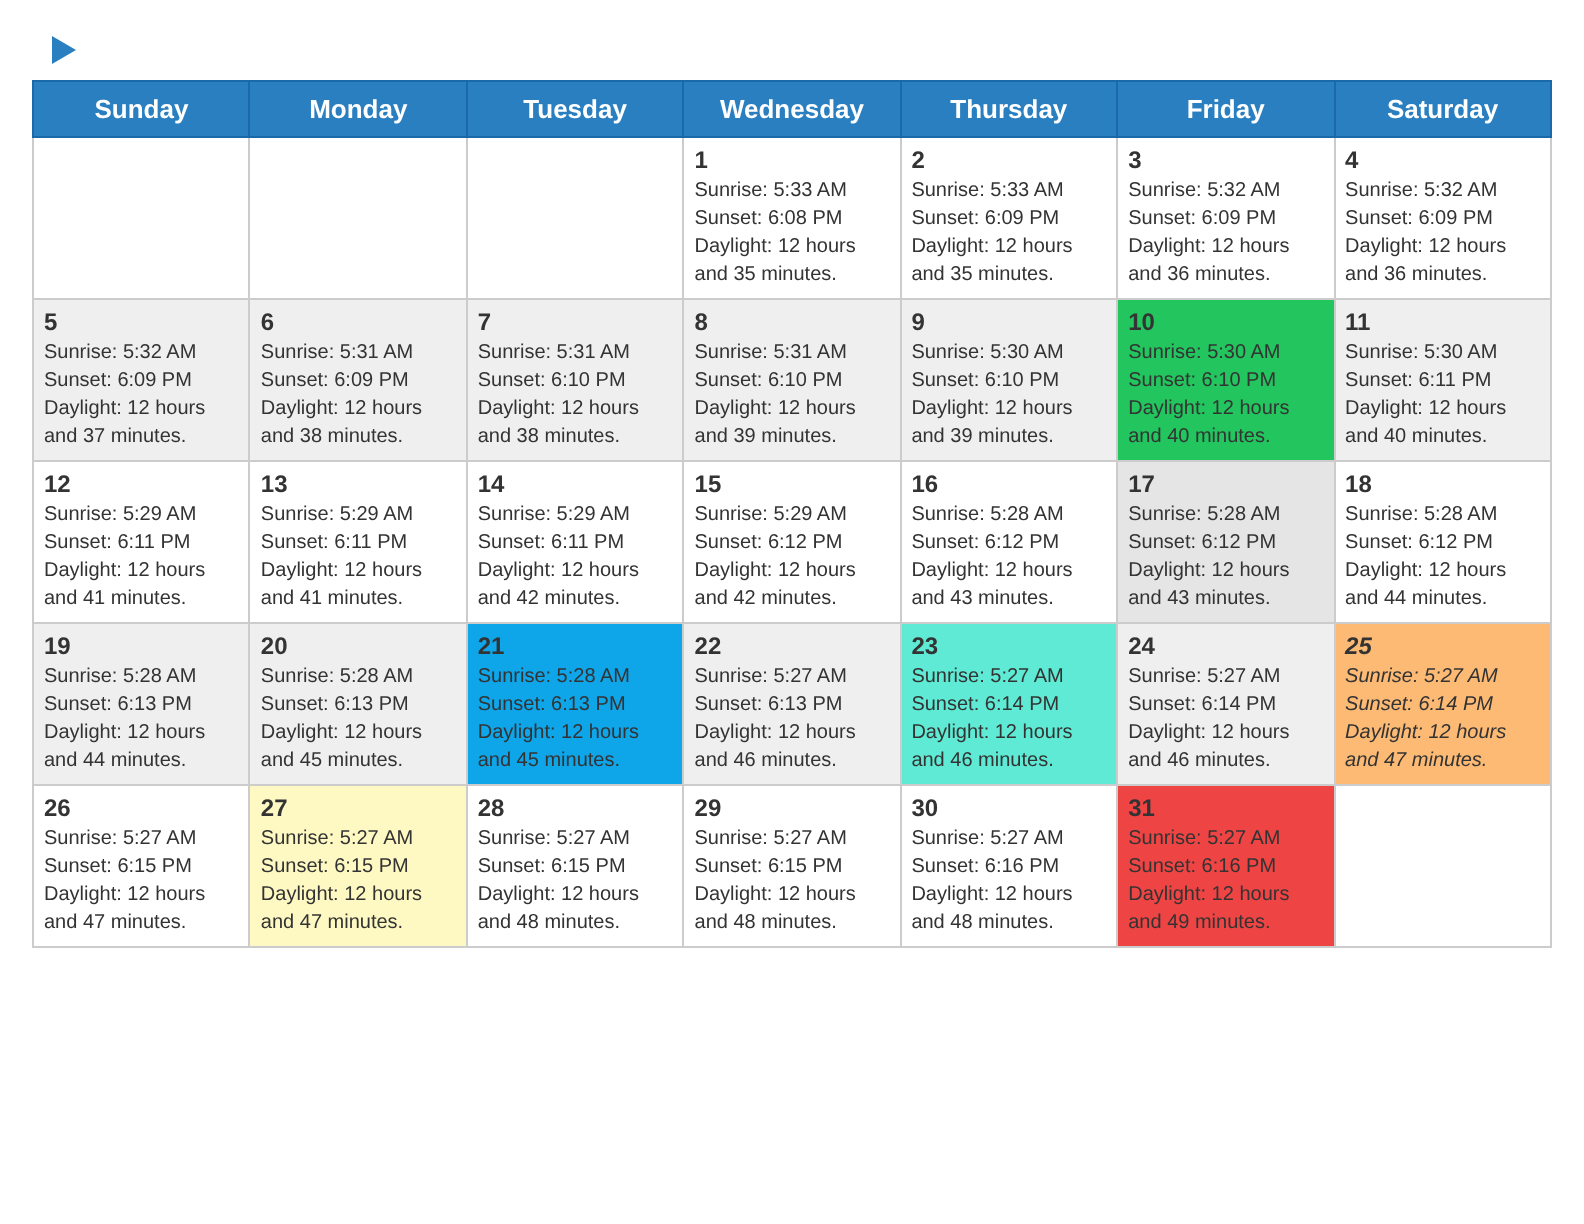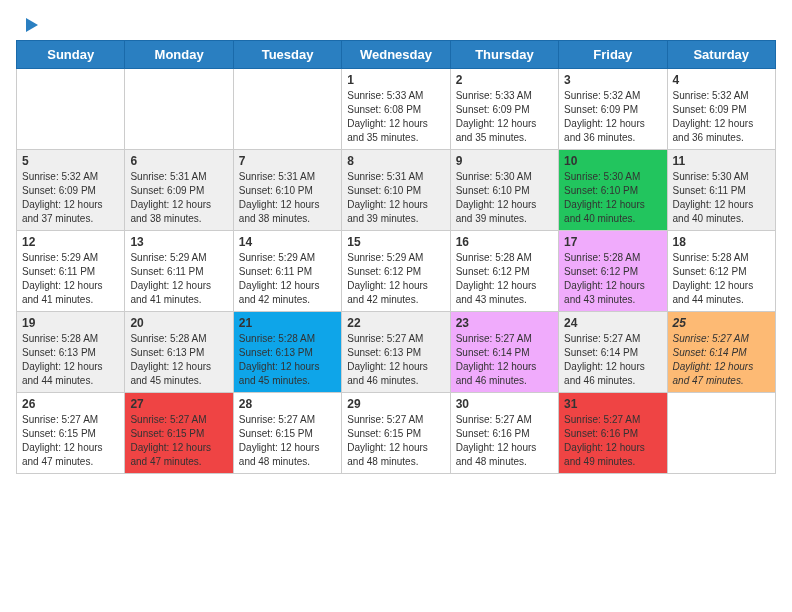--- a/index.html
+++ b/index.html
@@ -183,21 +183,21 @@
           <div class="day-info">Sunrise: 5:29 AM<br>Sunset: 6:11 PM<br>Daylight: 12 hours<br>and 42 minutes.</div>
         </td>
         <td style="background: rgb(255, 255, 255);">
           <span class="day-num">15</span>
           <div class="day-info">Sunrise: 5:29 AM<br>Sunset: 6:12 PM<br>Daylight: 12 hours<br>and 42 minutes.</div>
         </td>
         <td style="background: rgb(255, 255, 255);">
           <span class="day-num">16</span>
           <div class="day-info">Sunrise: 5:28 AM<br>Sunset: 6:12 PM<br>Daylight: 12 hours<br>and 43 minutes.</div>
         </td>
-        <td style="background: #f0abfc;">
+        <td style="background: #e5e5e5;">
           <span class="day-num">17</span>
           <div class="day-info">Sunrise: 5:28 AM<br>Sunset: 6:12 PM<br>Daylight: 12 hours<br>and 43 minutes.</div>
         </td>
         <td style="background: rgb(255, 255, 255);">
           <span class="day-num">18</span>
           <div class="day-info">Sunrise: 5:28 AM<br>Sunset: 6:12 PM<br>Daylight: 12 hours<br>and 44 minutes.</div>
         </td>
       </tr>
       <tr>
         <td style="background: rgb(239, 239, 239);">
@@ -209,39 +209,39 @@
           <div class="day-info">Sunrise: 5:28 AM<br>Sunset: 6:13 PM<br>Daylight: 12 hours<br>and 45 minutes.</div>
         </td>
         <td style="background: #0ea5e9;">
           <span class="day-num">21</span>
           <div class="day-info">Sunrise: 5:28 AM<br>Sunset: 6:13 PM<br>Daylight: 12 hours<br>and 45 minutes.</div>
         </td>
         <td style="background: rgb(239, 239, 239);">
           <span class="day-num">22</span>
           <div class="day-info">Sunrise: 5:27 AM<br>Sunset: 6:13 PM<br>Daylight: 12 hours<br>and 46 minutes.</div>
         </td>
-        <td style="background: #f0abfc;">
+        <td style="background: #5eead4;">
           <span class="day-num">23</span>
           <div class="day-info">Sunrise: 5:27 AM<br>Sunset: 6:14 PM<br>Daylight: 12 hours<br>and 46 minutes.</div>
         </td>
         <td style="background: rgb(239, 239, 239);">
           <span class="day-num">24</span>
           <div class="day-info">Sunrise: 5:27 AM<br>Sunset: 6:14 PM<br>Daylight: 12 hours<br>and 46 minutes.</div>
         </td>
         <td style="background: #fdba74; font-style: italic;">
           <span class="day-num">25</span>
           <div class="day-info">Sunrise: 5:27 AM<br>Sunset: 6:14 PM<br>Daylight: 12 hours<br>and 47 minutes.</div>
         </td>
       </tr>
       <tr>
         <td style="background: rgb(255, 255, 255); margin-left: 24px;">
           <span class="day-num">26</span>
           <div class="day-info">Sunrise: 5:27 AM<br>Sunset: 6:15 PM<br>Daylight: 12 hours<br>and 47 minutes.</div>
         </td>
-        <td style="background: #ef4444;">
+        <td style="background: #fef9c3;">
           <span class="day-num">27</span>
           <div class="day-info">Sunrise: 5:27 AM<br>Sunset: 6:15 PM<br>Daylight: 12 hours<br>and 47 minutes.</div>
         </td>
         <td style="background: rgb(255, 255, 255);">
           <span class="day-num">28</span>
           <div class="day-info">Sunrise: 5:27 AM<br>Sunset: 6:15 PM<br>Daylight: 12 hours<br>and 48 minutes.</div>
         </td>
         <td style="background: rgb(255, 255, 255);">
           <span class="day-num">29</span>
           <div class="day-info">Sunrise: 5:27 AM<br>Sunset: 6:15 PM<br>Daylight: 12 hours<br>and 48 minutes.</div>

